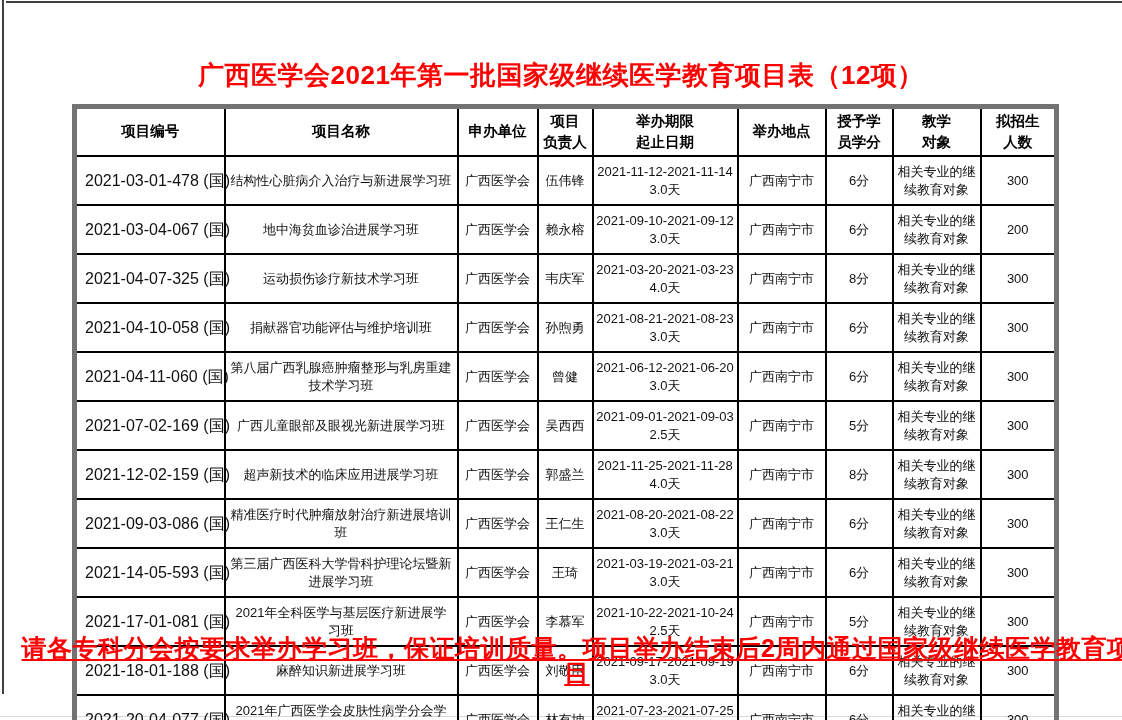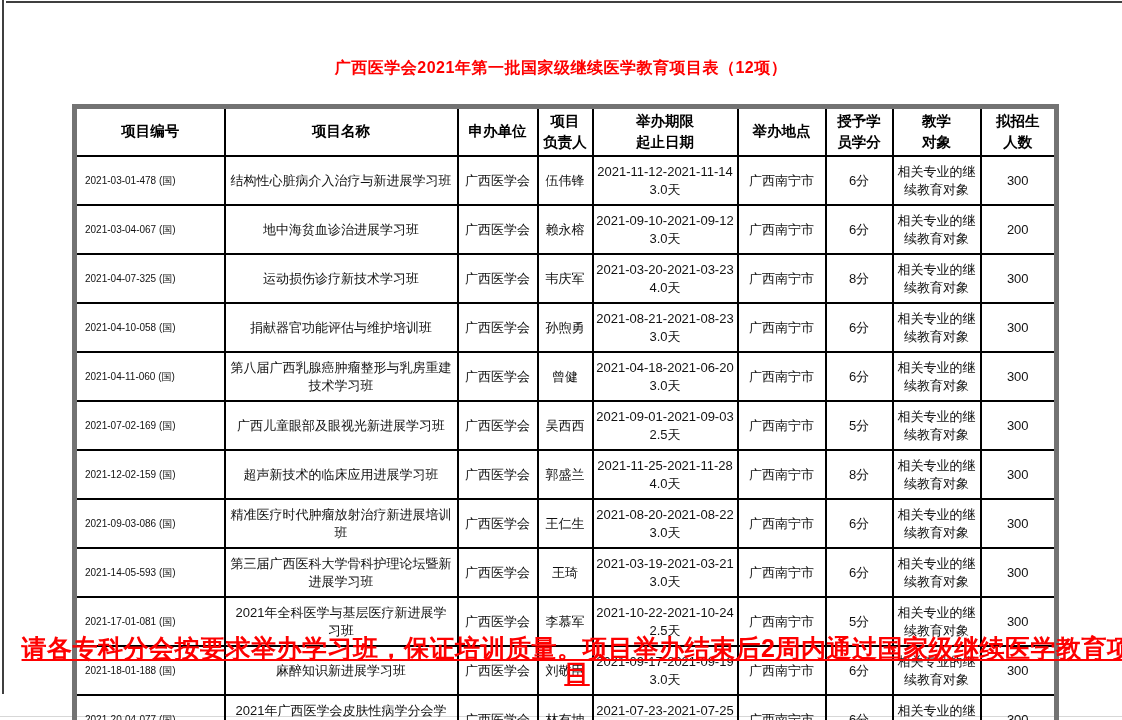--- a/index.html
+++ b/index.html
@@ -12,40 +12,40 @@
     color: #000;
   }
   
   .scan-top    { position: absolute; left: 6px; top: 1px; right: 0; height: 2px; background: #3f3f3f; }
   .scan-left   { position: absolute; left: 2px; top: 0; width: 2px; height: 694px; background: #3f3f3f; }
   .scan-bottom { position: absolute; left: 0; top: 716px; width: 100%; height: 1px; background: #d7d7d7; }
 
   .title {
     position: absolute; top: 58px; left: 0; width: 100%;
     margin: 0; text-align: center;
-    font-size: 16px; font-weight: bold; letter-spacing: 0.5px;
+    font-size: 26px; font-weight: bold; letter-spacing: 0.5px;
   }
 
   table.projects {
     position: absolute; left: 72px; top: 104px;
     width: 982px;
     border-collapse: collapse; table-layout: fixed;
     border: 5px solid #737373;
   }
   .projects th, .projects td { border: 2px solid #000; }
   .projects th {
     font-size: 14.5px; font-weight: bold; text-align: center; vertical-align: middle;
     height: 46px; line-height: 1.45; padding: 0 2px;
   }
   .projects td {
     font-size: 13px; text-align: center; vertical-align: middle;
     height: 39px; line-height: 1.32; padding: 1px 3px;
     color: #111;
   }
-  .projects td.c-id   { text-align: left; padding-left: 8px; font-size: 10px; white-space: nowrap; }
+  .projects td.c-id   { text-align: left; padding-left: 8px; font-size: 16px; white-space: nowrap; }
   .projects td.c-name { padding: 1px 4px; }
   .projects td.c-date { padding: 4px 2px; }
   .projects td.c-date .dline { white-space: nowrap; }
 
   .footer {
     position: absolute; top: 636px; left: 16px; width: 100%;
     text-align: center; font-weight: bold; font-size: 25px; line-height: 25px;
     letter-spacing: 0.5px;
     text-decoration: underline;
   }
@@ -145,21 +145,21 @@
     <td>相关专业的继续教育对象</td>
     <td>300</td>
   </tr>
 
   <tr>
     <td class="c-id">2021-04-11-060 (国)</td>
     <td class="c-name">第八届广西乳腺癌肿瘤整形与乳房重建技术学习班</td>
     <td>广西医学会</td>
     <td>曾健</td>
     <td class="c-date">
-      <div class="dline">2021-04-18-2021-06-20</div>
+      <div class="dline">2021-06-12-2021-06-20</div>
       <div>3.0天</div>
     </td>
     <td>广西南宁市</td>
     <td>6分</td>
     <td>相关专业的继续教育对象</td>
     <td>300</td>
   </tr>
 
   <tr>
     <td class="c-id">2021-07-02-169 (国)</td>

